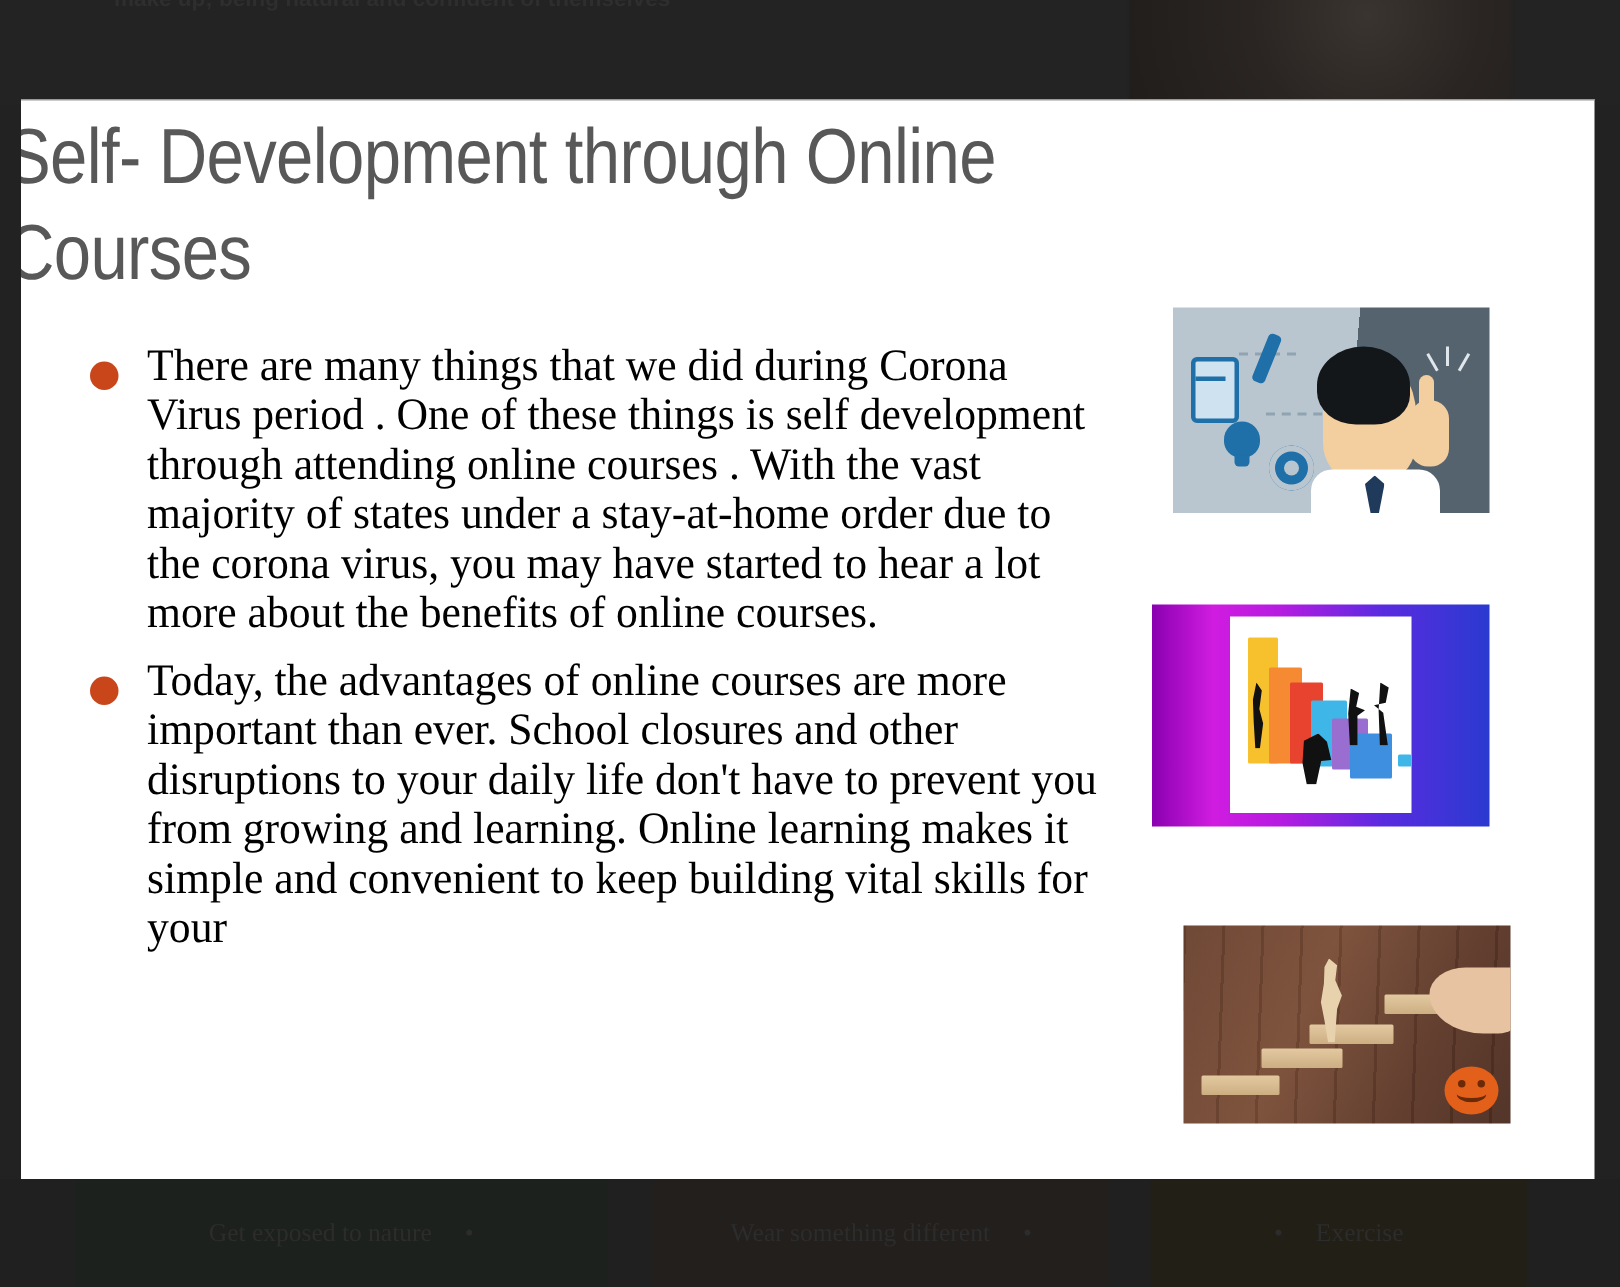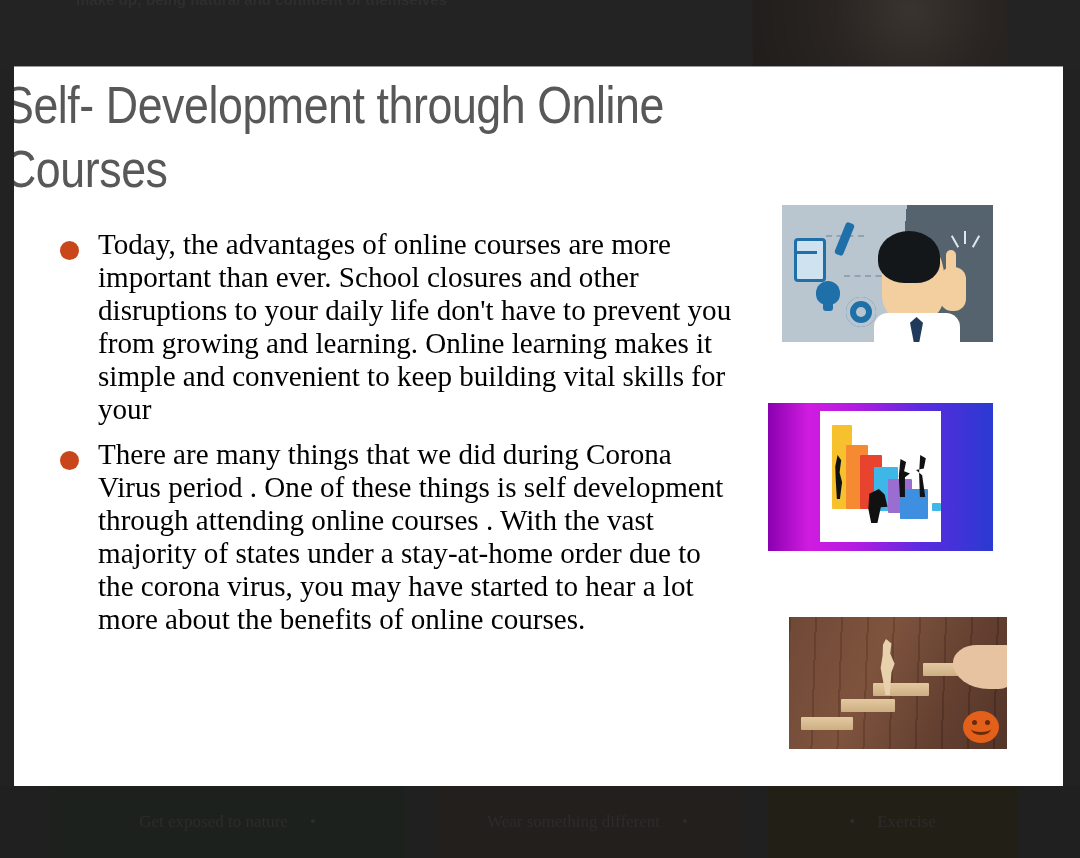--- a/index.html
+++ b/index.html
@@ -126,25 +126,25 @@
   </div>
 </div>
 
 <div id="slide-panel">
 
   <div id="slide-title">Self- Development through Online Courses</div>
 
   <div id="bullet-list">
     <div class="bullet-item">
       <span class="bullet-dot"></span>
-      <span class="bullet-text">Today, the advantages of online courses are more important than ever. School closures and other disruptions to your daily life don't have to prevent you from growing and learning. Online learning makes it simple and convenient to keep building vital skills for your</span>
+      <span class="bullet-text">There are many things that we did during Corona Virus period . One of these things is self development through attending online courses . With the vast majority of states under a stay-at-home order due to the corona virus, you may have started to hear a lot more about the benefits of online courses.</span>
     </div>
     <div class="bullet-item">
       <span class="bullet-dot"></span>
-      <span class="bullet-text">There are many things that we did during Corona Virus period . One of these things is self development through attending online courses . With the vast majority of states under a stay-at-home order due to the corona virus, you may have started to hear a lot more about the benefits of online courses.</span>
+      <span class="bullet-text">Today, the advantages of online courses are more important than ever. School closures and other disruptions to your daily life don't have to prevent you from growing and learning. Online learning makes it simple and convenient to keep building vital skills for your</span>
     </div>
   </div>
 
   <div id="thumb-column">
 
     <div id="thumb-1">
       <div class="tablet"></div>
       <div class="tablet-bar"></div>
       <div class="dashline-a"></div>
       <div class="pencil"></div>

